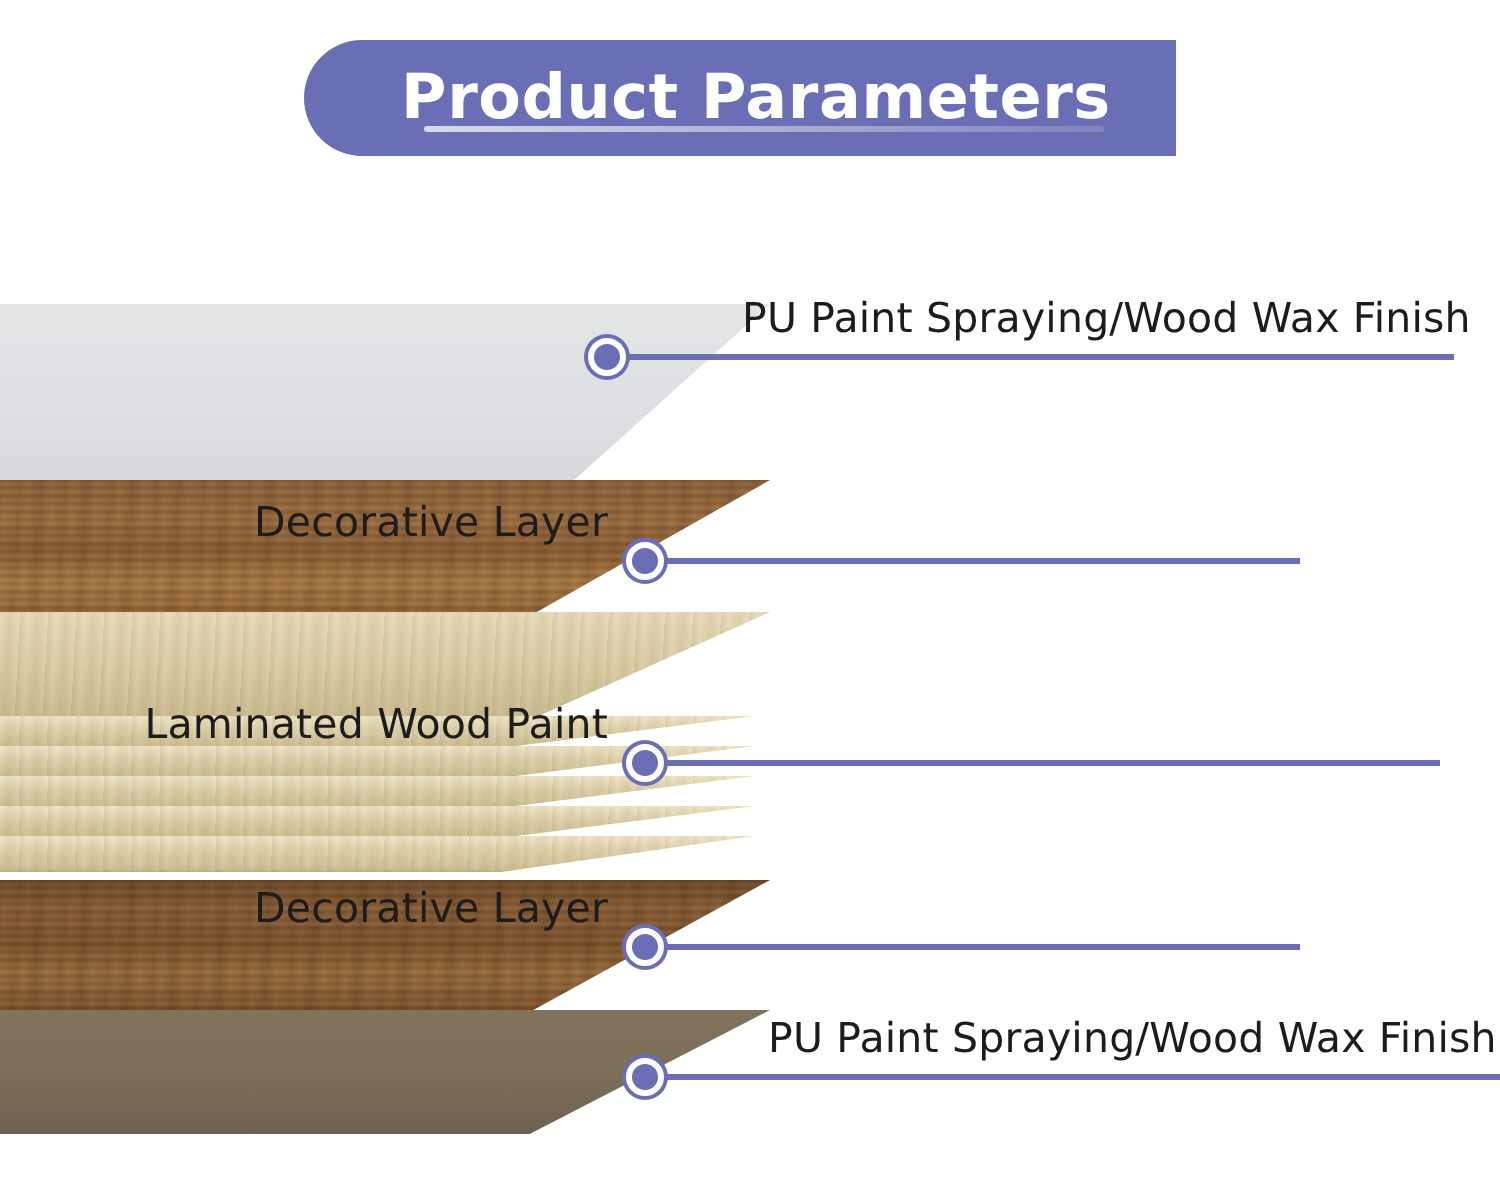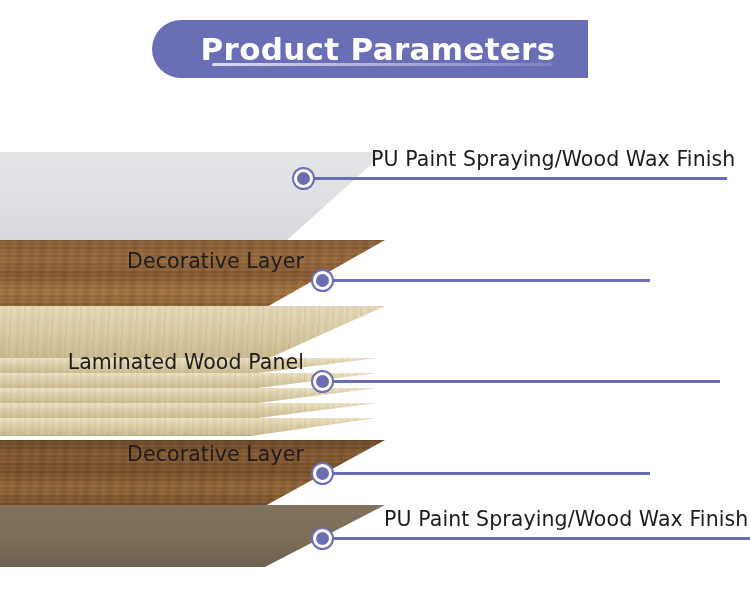--- a/index.html
+++ b/index.html
@@ -252,21 +252,21 @@
 
   <div class="callout" style="left:322px; top:279px;">
     <div class="callout-line" style="width:328px;"></div>
     <div class="callout-marker"></div>
     <div class="callout-label label-right">Decorative Layer</div>
   </div>
 
   <div class="callout" style="left:322px; top:380px;">
     <div class="callout-line" style="width:398px;"></div>
     <div class="callout-marker"></div>
-    <div class="callout-label label-right">Laminated Wood Panel</div>
+    <div class="callout-label label-right">Laminated Wood Paint</div>
   </div>
 
   <div class="callout" style="left:322px; top:472px;">
     <div class="callout-line" style="width:328px;"></div>
     <div class="callout-marker"></div>
     <div class="callout-label label-right">Decorative Layer</div>
   </div>
 
   <div class="callout" style="left:322px; top:537px;">
     <div class="callout-line" style="width:428px;"></div>

